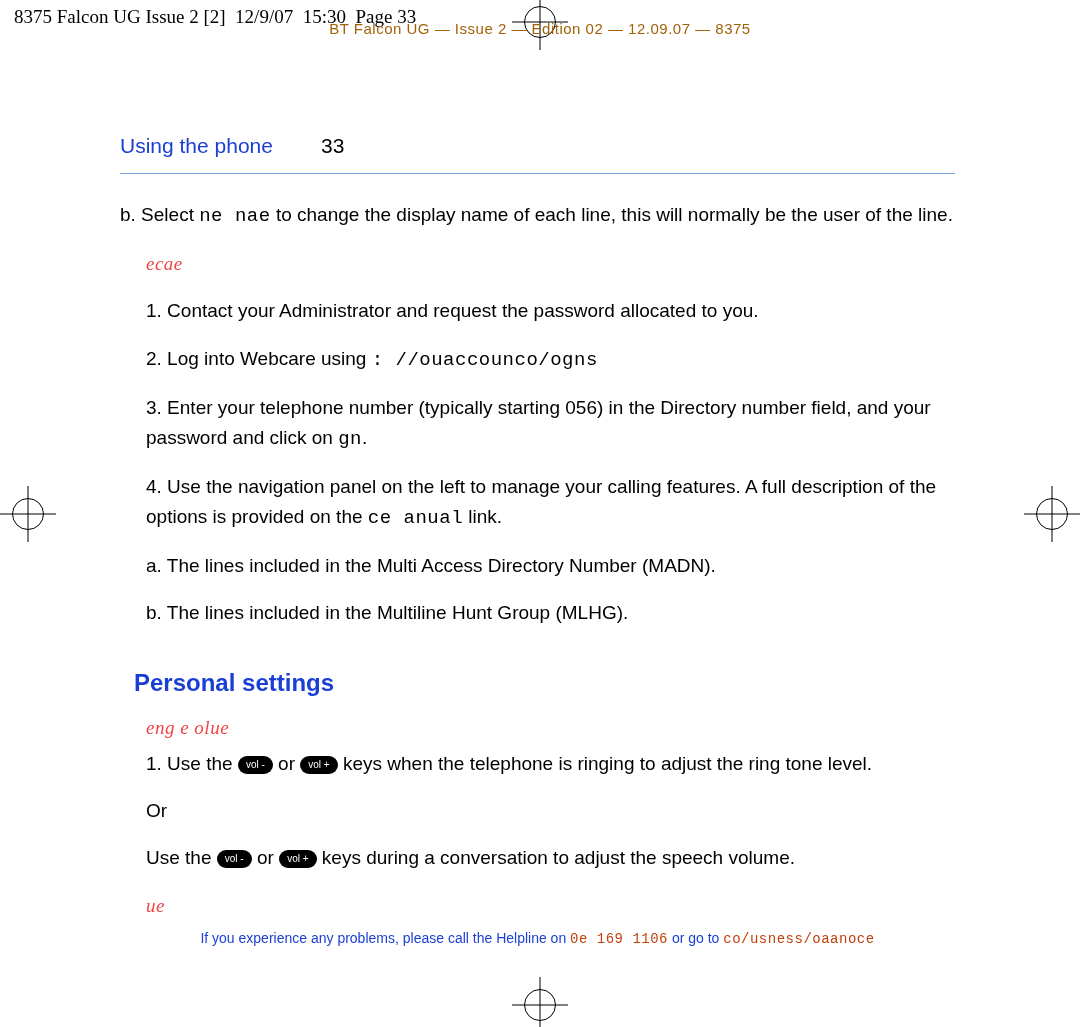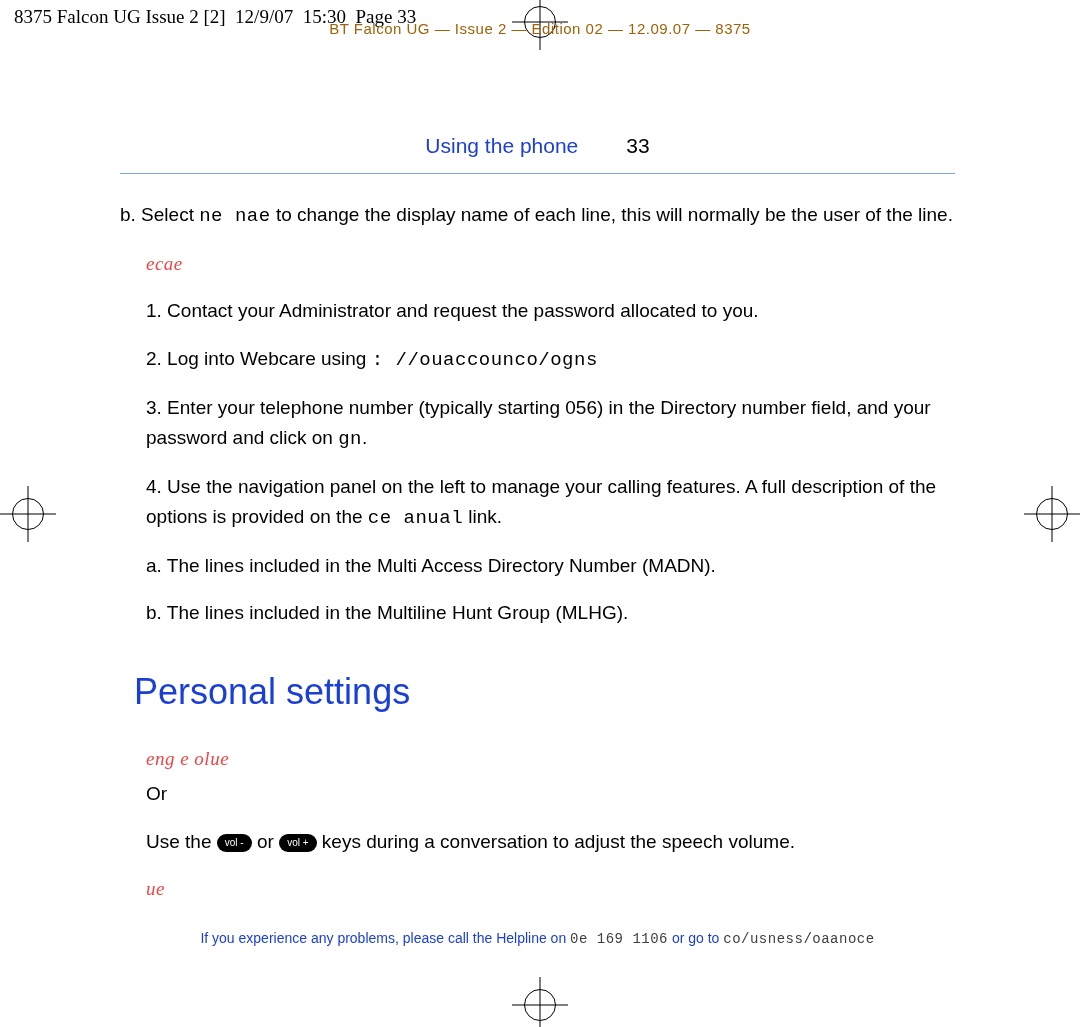--- a/index.html
+++ b/index.html
@@ -33,42 +33,42 @@
     font-size:15px;color:#a16207;letter-spacing:.5px;
   }
 
   
   .page{
     position:absolute;
     left:120px; top:130px; width:835px;
     font-size:19px; line-height:1.55;
   }
 
-  .rhead{display:flex;justify-content:center;align-items:baseline;gap:48px;margin-bottom:6px;}
+  .rhead{display:flex;justify-content:flex-start;align-items:baseline;gap:48px;margin-bottom:6px;}
   .rhead .sect{color:#1a3fd4;font-size:21px;}
   .rhead .pnum{font-size:21px;}
   .rule{height:1px;background:#7fa5df;margin:10px 0 26px 0;}
 
   .para{margin:0 0 18px 0;}
   .indent{padding-left:26px;}
   .mono{font-family:"Courier New",monospace;letter-spacing:.5px;}
   .bluei{color:#ef4444;font-style:italic;font-family:Liberation Serif, serif;}
-  .h2{color:#1a3fd4;font-size:36px;margin:36px 0 24px 14px;font-weight:400;}
+  .h2{color:#1a3fd4;font-size:24px;margin:36px 0 12px 14px;font-weight:700;}
 
   .keycap{
     display:inline-block;background:#000;color:#fff;border-radius:12px;
     font-size:10px;line-height:1;padding:4px 8px;vertical-align:middle;
     font-family:Arial,Helvetica,sans-serif;
   }
 
   .footer{
     position:absolute;left:120px;width:835px;top:930px;
     text-align:center;font-size:14px;color:#1a3fd4;
   }
-  .footer .mono{color:#404040;}
+  .footer .mono{color:#c2410c;}
 
 </style>
 </head>
 <body>
 
 <div class="regmark reg-top">
     <div class="circ"></div>
   </div>
 <div class="regmark reg-bot">
     <div class="circ"></div>
@@ -106,20 +106,27 @@
   </p>
   <p class="para indent">
     <span>4. Use the navigation panel on the left to manage your calling features. A full description of the options is provided on the </span><span class="mono">ce anual</span><span> link.</span>
   </p>
   <p class="para indent">a. The lines included in the Multi Access Directory Number (MADN).</p>
   <p class="para indent">b. The lines included in the Multiline Hunt Group (MLHG).</p>
 
   <div class="h2">Personal settings</div>
 
   <p class="para bluei mono indent" style="margin-bottom:6px">eng e olue</p>
+  <p class="para indent">
+    <span>1. Use the </span>
+    <span class="keycap">vol -</span>
+    <span> or </span>
+    <span class="keycap">vol +</span>
+    <span> keys when the telephone is ringing to adjust the ring tone level.</span>
+  </p>
   <p class="para indent">Or</p>
   <p class="para indent">
     <span>Use the </span>
     <span class="keycap">vol -</span>
     <span> or </span>
     <span class="keycap">vol +</span>
     <span> keys during a conversation to adjust the speech volume.</span>
   </p>
 
   <p class="para bluei mono indent" style="margin-bottom:6px">ue</p>

